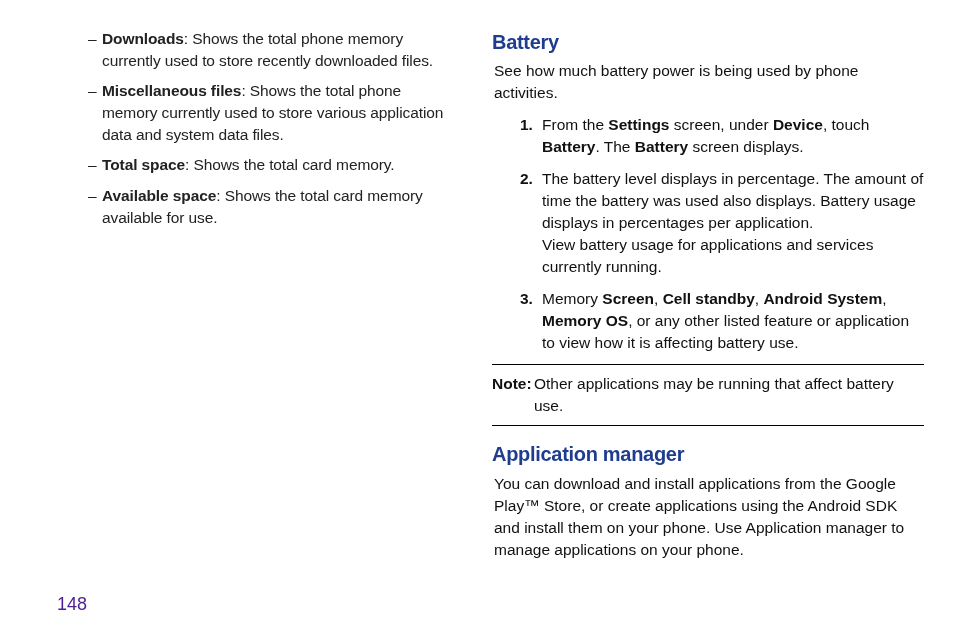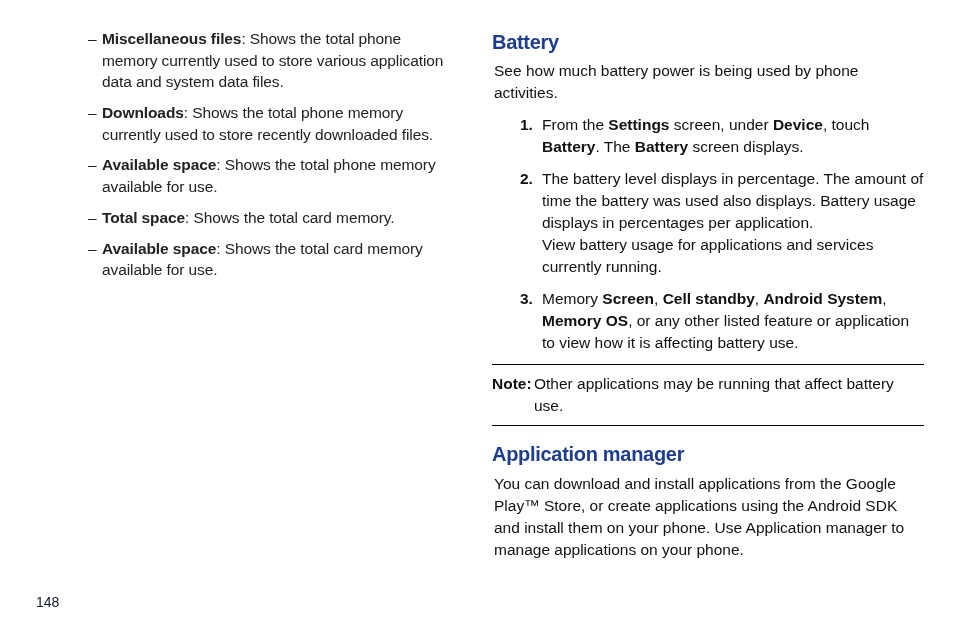--- a/index.html
+++ b/index.html
@@ -46,24 +46,24 @@
     content: "•";
     position: absolute;
     left: 0;
     top: 0;
   }
   .b { font-weight: 700; }
   .i { font-style: italic; }
 
   .pagenum {
     position: absolute;
-    left: 36px;
+    left: 57px;
     top: 594px;
-    font-size: 14px;
-    color: #0f172a;
+    font-size: 18px;
+    color: #4c1d95;
   }
 
   
   .h2 {
     color: #1f3d8f;
     font-weight: 800;
     font-size: 20px;
     margin: 0 0 4px 0;
     letter-spacing: -0.3px;
   }
@@ -87,27 +87,24 @@
 
 </style>
 </head>
 <body>
 
 <div class="page">
 
   <div class="col col-left narrow">
     <div class="dash-list">
       <div class="dash-item">
-        <span class="b">Miscellaneous files</span><span>: Shows the total phone memory currently used to store various application data and system data files.</span>
-      </div>
-      <div class="dash-item">
         <span class="b">Downloads</span><span>: Shows the total phone memory currently used to store recently downloaded files.</span>
       </div>
       <div class="dash-item">
-        <span class="b">Available space</span><span>: Shows the total phone memory available for use.</span>
+        <span class="b">Miscellaneous files</span><span>: Shows the total phone memory currently used to store various application data and system data files.</span>
       </div>
     </div>
 
 
     <div class="dash-list">
       <div class="dash-item">
         <span class="b">Total space</span><span>: Shows the total card memory.</span>
       </div>
       <div class="dash-item">
         <span class="b">Available space</span><span>: Shows the total card memory available for use.</span>

